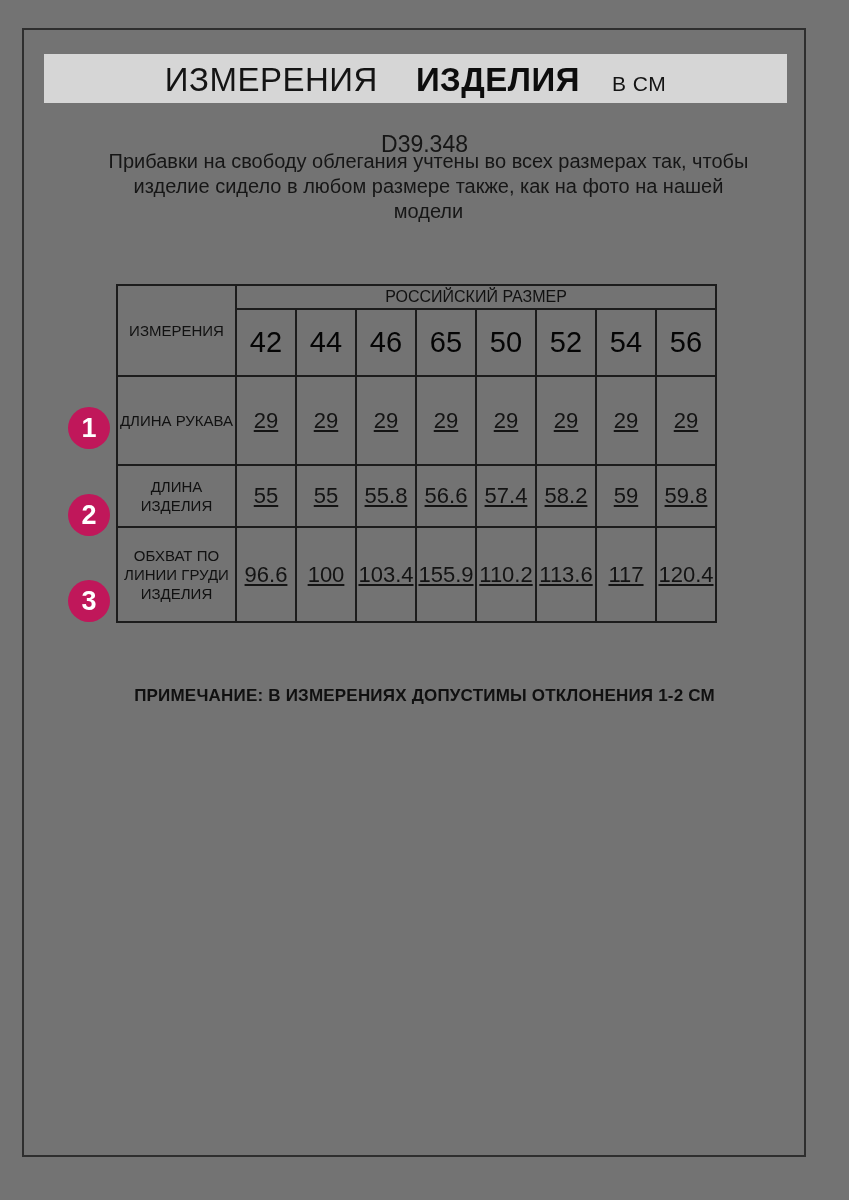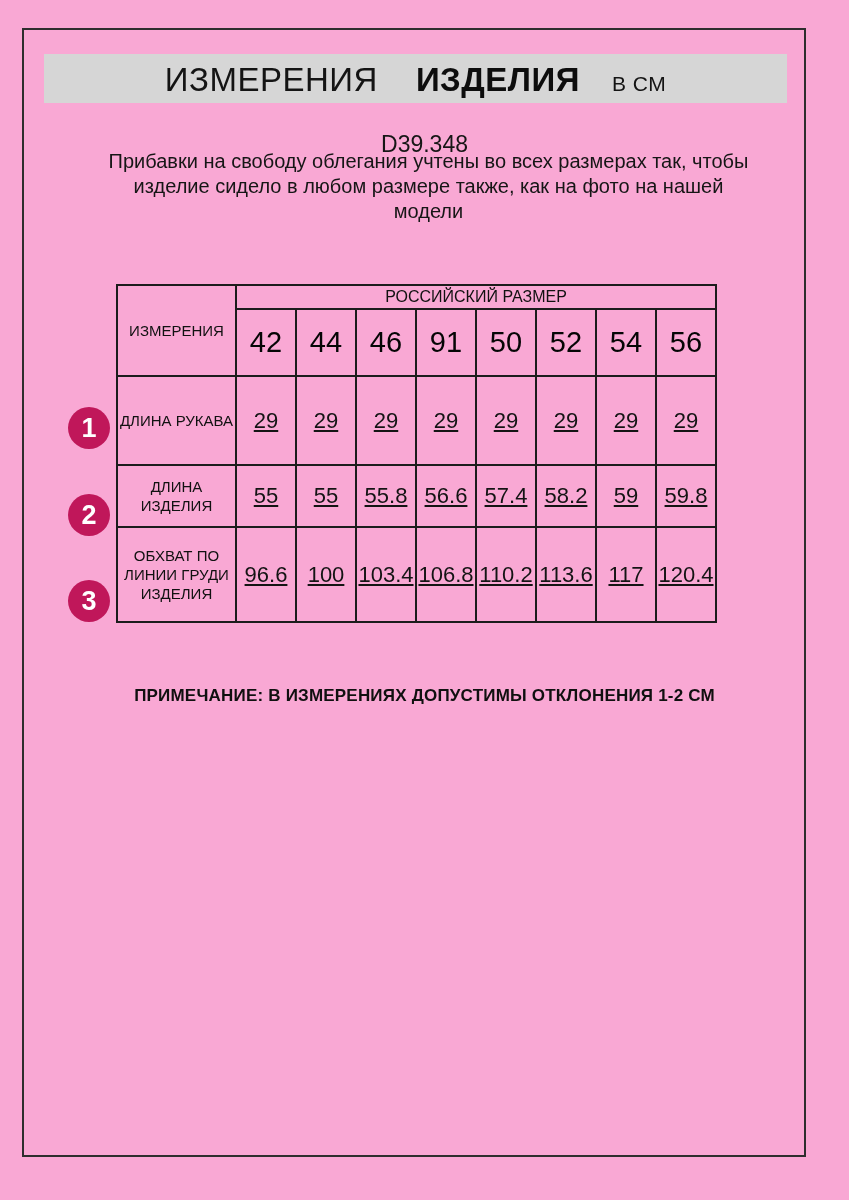--- a/index.html
+++ b/index.html
@@ -4,21 +4,21 @@
 <style>
   :root{
     --accent:#c0175a;
     --title_bar_bg:#d6d6d6;
     --line:#1c1c1c;
   }
   html,body{margin:0;padding:0;background:#ffffff;}
   .page{
     position:relative;
     width:849px;height:1200px;
-    background:#f9a8d4;
+    background:#737373;
     font-family:"Liberation Sans", sans-serif;
     color:#111;
     overflow:hidden;
   }
   .frame{
     position:absolute;left:22px;top:28px;
     width:784px;height:1129px;
     border:2px solid #2e2e2e;
     box-sizing:border-box;
   }
@@ -110,21 +110,21 @@
     </colgroup>
     <tbody>
       <tr class="group-header">
         <td rowspan="2" class="corner">ИЗМЕРЕНИЯ</td>
         <td colspan="8">РОССИЙСКИЙ РАЗМЕР</td>
       </tr>
       <tr class="size-head">
         <td>42</td>
         <td>44</td>
         <td>46</td>
-        <td>91</td>
+        <td>65</td>
         <td>50</td>
         <td>52</td>
         <td>54</td>
         <td>56</td>
       </tr>
       <tr class="r1">
         <td class="row-label">ДЛИНА РУКАВА</td>
         <td class="val">29</td>
         <td class="val">29</td>
         <td class="val">29</td>
@@ -146,21 +146,21 @@
         <td class="val">59</td>
         <td class="val">59.8</td>
       </tr>
       <tr class="r3">
         <td class="row-label">ОБХВАТ ПО
 ЛИНИИ ГРУДИ
 ИЗДЕЛИЯ</td>
         <td class="val">96.6</td>
         <td class="val">100</td>
         <td class="val">103.4</td>
-        <td class="val">106.8</td>
+        <td class="val">155.9</td>
         <td class="val">110.2</td>
         <td class="val">113.6</td>
         <td class="val">117</td>
         <td class="val">120.4</td>
       </tr>
     </tbody>
   </table>
 
   <div class="num-circle nc1">1</div>
   <div class="num-circle nc2">2</div>

